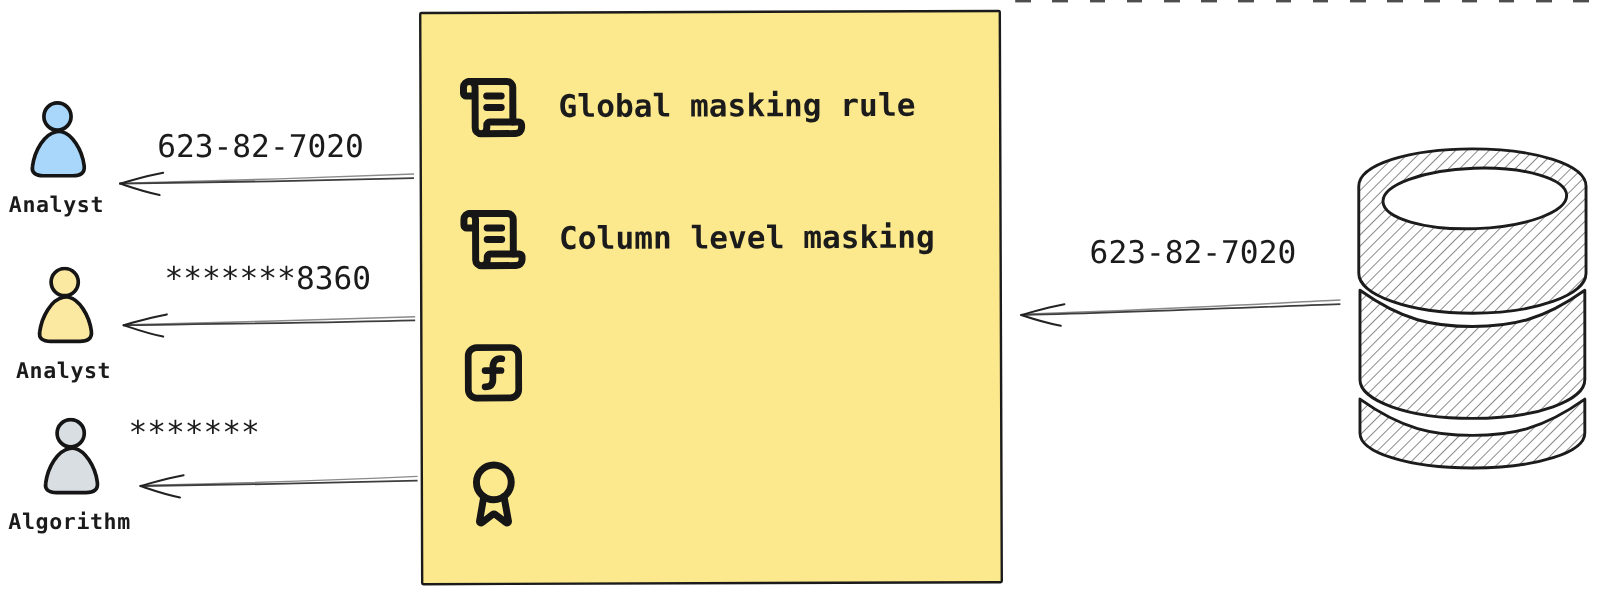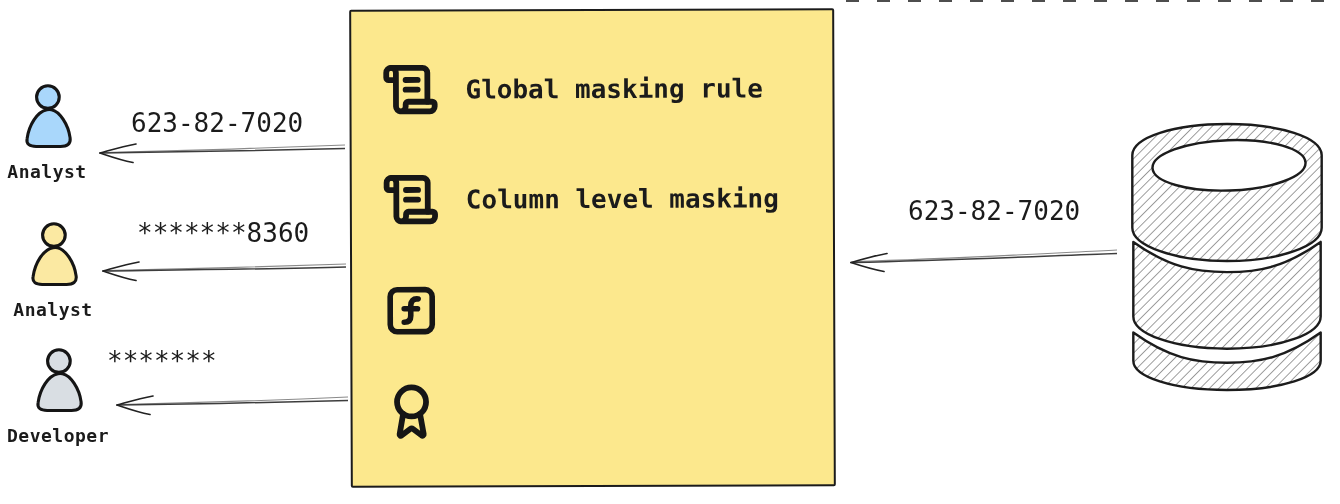--- a/index.html
+++ b/index.html
@@ -68,21 +68,21 @@
       <path d="M32 28 C21 30 12 45 10 60 C9 66 13 68.5 20 68.5 L47 68.5 C54 68.5 58.5 66 57.5 59 C55.5 44 46 30 37 28 C35.5 27.6 33.5 27.6 32 28 Z" fill="#FBE9A2" stroke="#151515" stroke-width="3.4" stroke-linejoin="round"></path>
     </svg>
     <div class="plabel">Analyst</div>
   </div>
 
   <div class="persona" style="left:3px;top:348px;">
     <svg width="58" height="66" viewBox="0 0 64 72">
       <circle cx="33" cy="14" r="12.5" fill="#D9DEE3" stroke="#151515" stroke-width="3.4"></circle>
       <path d="M32 28 C21 30 12 45 10 60 C9 66 13 68.5 20 68.5 L47 68.5 C54 68.5 58.5 66 57.5 59 C55.5 44 46 30 37 28 C35.5 27.6 33.5 27.6 32 28 Z" fill="#D9DEE3" stroke="#151515" stroke-width="3.4" stroke-linejoin="round"></path>
     </svg>
-    <div class="plabel">Developer</div>
+    <div class="plabel">Algorithm</div>
   </div>
 
   <div class="flow-label" style="left:131px;top:110px;">623-82-7020</div>
   <svg class="arrow" style="left:95px;top:139px;" width="252" height="26" viewBox="0 0 252 26">
     <path d="M250 6 C175 9 80 12 8 13.6" fill="none" stroke="#8a8a8a" stroke-width="1.2"></path>
     <path d="M250 9.5 C175 11.5 80 13 6 14" fill="none" stroke="#3d3d3d" stroke-width="1.5"></path>
     <path d="M5 14 C16 11 27 7.5 41 5" fill="none" stroke="#222" stroke-width="1.7" stroke-linecap="round"></path>
     <path d="M5 14 C14 17 25 21 38 23.5" fill="none" stroke="#222" stroke-width="1.7" stroke-linecap="round"></path>
   </svg>
 

